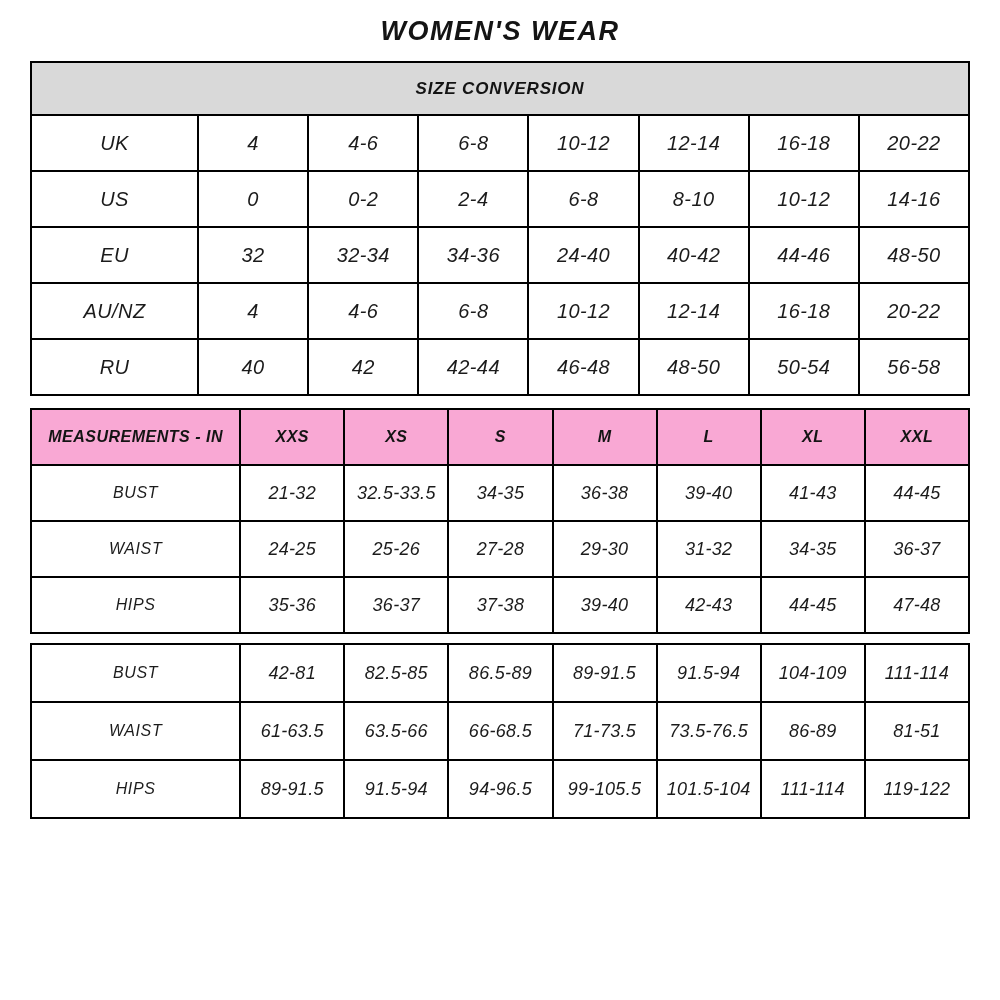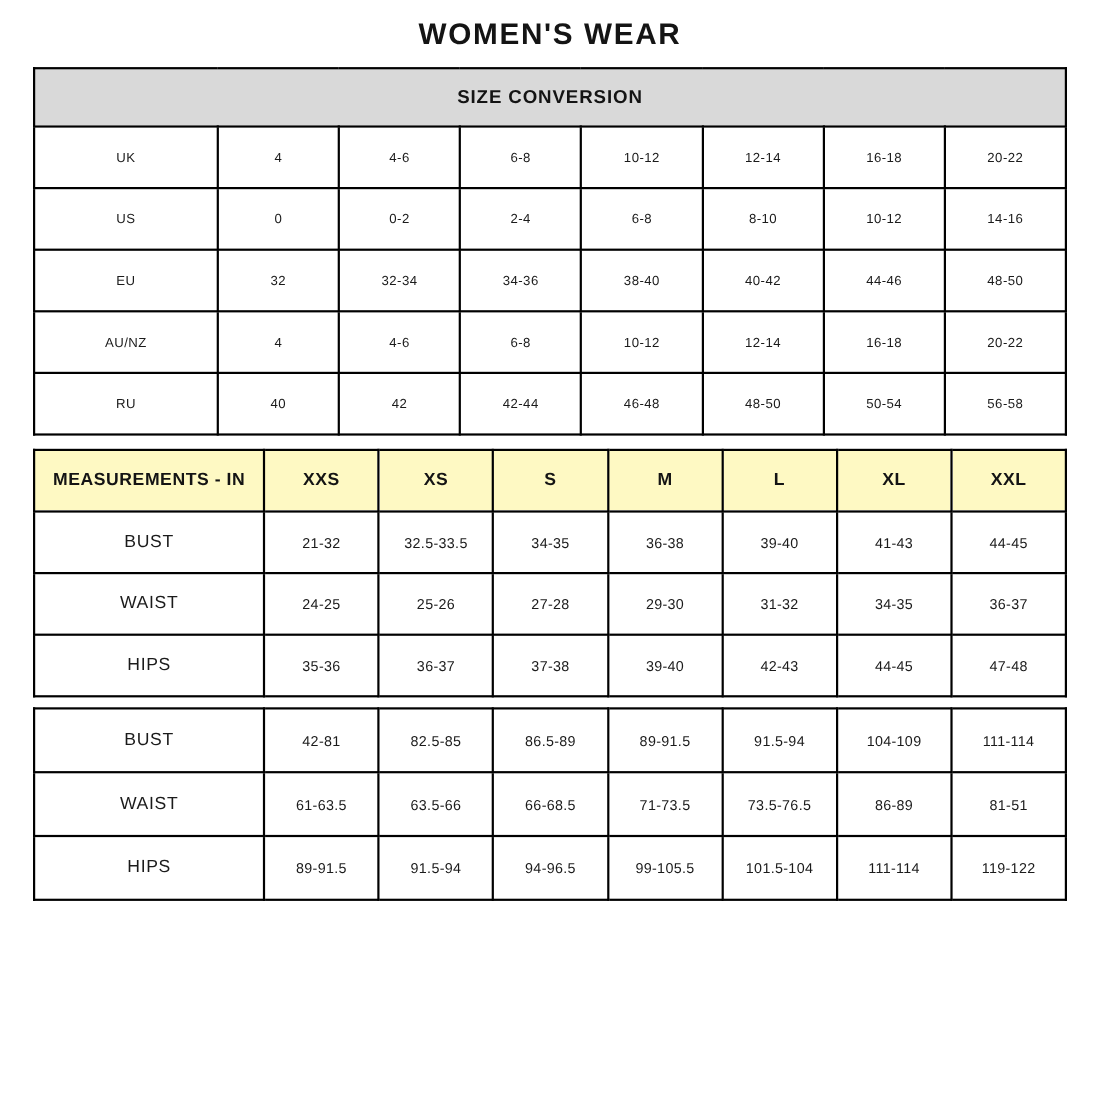--- a/index.html
+++ b/index.html
@@ -7,20 +7,21 @@
   body {
     width: 1000px;
     height: 1000px;
     font-family: "Liberation Sans", sans-serif;
     color: #1b1b1b;
   }
   .page {
     width: 1000px;
     height: 924px;
     padding: 10px 30px 0 30px;
+    font-style: italic;
   }
   .title {
     text-align: center;
     font-size: 27px;
     font-weight: 700;
     letter-spacing: 1.5px;
     color: #141414;
     margin: 6px 0 14px 0;
   }
   table.tbl {
@@ -46,38 +47,38 @@
     margin-top: 21px;
   }
   td.sc-col {
     height: 55px;
     font-size: 16px;
     font-weight: 400;
     letter-spacing: 0.6px;
   }
   td.sc-cell {
     height: 56px;
-    font-size: 12px;
+    font-size: 20px;
     font-weight: 400;
     letter-spacing: 0.4px;
   }
   
   .gap-in  { margin-top: 12px; }
   .gap-cm  { margin-top: 9px; }
   td.m-head {
-    background: #fef9c3;
+    background: #f9a8d4;
     height: 56px;
     font-size: 16px;
     font-weight: 700;
     letter-spacing: 0.5px;
     color: #141414;
   }
   td.m-cell {
     height: 56px;
-    font-size: 13px;
+    font-size: 18px;
     font-weight: 400;
     letter-spacing: 0.3px;
   }
   table.t3 td.m-cell { height: 58px; }
   td.m-cell.first {
     font-size: 16px;
     letter-spacing: 0.6px;
   }
 </style>
 </head>
@@ -122,21 +123,21 @@
           <td class="sc-cell">6-8</td>
           <td class="sc-cell">8-10</td>
           <td class="sc-cell">10-12</td>
           <td class="sc-cell">14-16</td>
         </tr>
         <tr>
           <td class="sc-cell first">EU</td>
           <td class="sc-cell">32</td>
           <td class="sc-cell">32-34</td>
           <td class="sc-cell">34-36</td>
-          <td class="sc-cell">38-40</td>
+          <td class="sc-cell">24-40</td>
           <td class="sc-cell">40-42</td>
           <td class="sc-cell">44-46</td>
           <td class="sc-cell">48-50</td>
         </tr>
         <tr>
           <td class="sc-cell first">AU/NZ</td>
           <td class="sc-cell">4</td>
           <td class="sc-cell">4-6</td>
           <td class="sc-cell">6-8</td>
           <td class="sc-cell">10-12</td>

